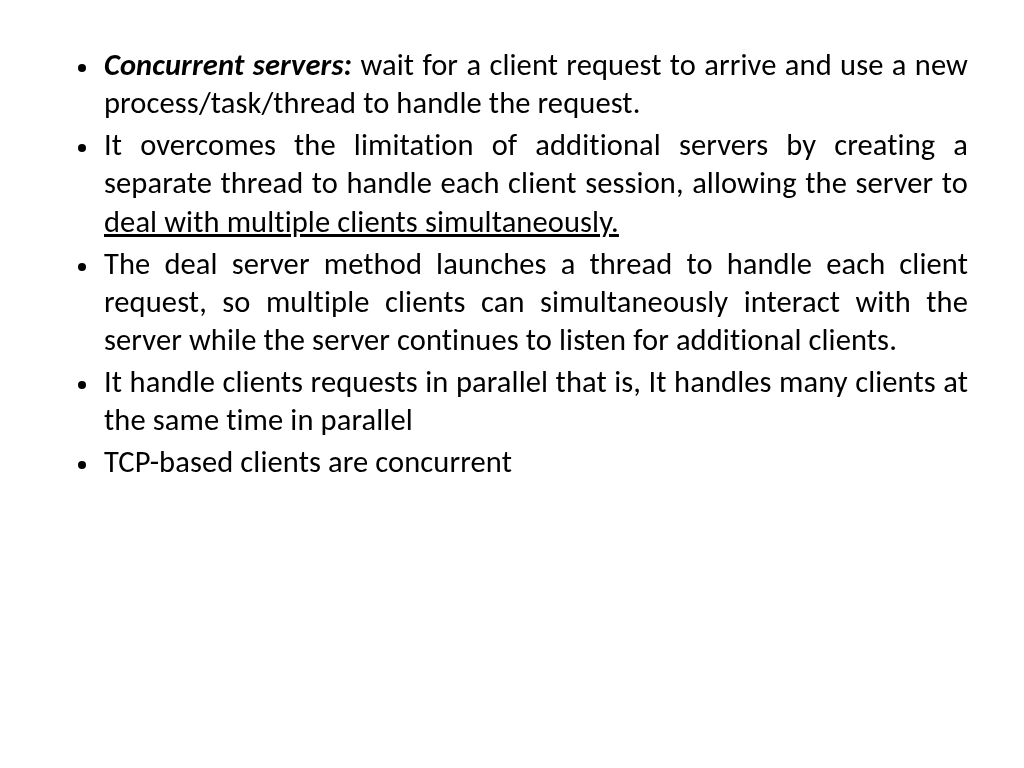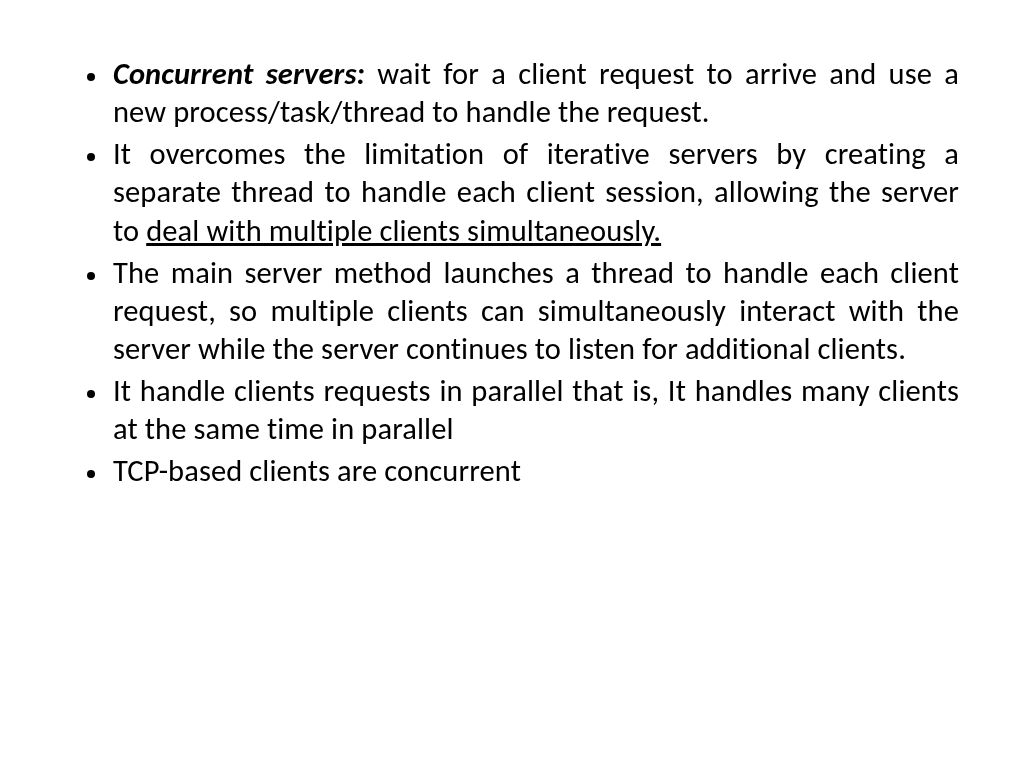--- a/index.html
+++ b/index.html
@@ -11,21 +11,21 @@
     font-family: Calibri, "Segoe UI", Arial, sans-serif;
     color: #000000;
   }
   .slide {
     box-sizing: border-box;
     width: 1024px;
     height: 768px;
     padding: 38px 48px 30px 48px;
   }
   ul.bullets {
-    margin: 17px;
+    margin: 8px;
     padding-left: 44px;
     list-style-type: disc;
   }
   ul.bullets > li {
     font-size: 30.5px;
     line-height: 1.25;
     text-align: justify;
     text-justify: inter-word;
     margin-bottom: 4px;
     padding-left: 4px;
@@ -49,25 +49,25 @@
 <body>
 
 <div class="slide">
   <ul class="bullets">
 
     <li class="last-line-left">
       <span class="bolditalic">Concurrent servers:</span><span> wait for a client request to arrive and use a new process/task/thread to handle the request.</span>
     </li>
 
     <li class="last-line-left">
-      <span>It overcomes the limitation of iterative servers by creating a separate thread to handle each client session, allowing the server to </span><span class="underline">deal with multiple clients simultaneously.</span>
+      <span>It overcomes the limitation of additional servers by creating a separate thread to handle each client session, allowing the server to </span><span class="underline">deal with multiple clients simultaneously.</span>
     </li>
 
     <li class="last-line-left">
-      <span>The main server method launches a thread to handle each client request, so multiple clients can simultaneously interact with the server while the server continues to listen  for additional clients.</span>
+      <span>The deal server method launches a thread to handle each client request, so multiple clients can simultaneously interact with the server while the server continues to listen  for additional clients.</span>
     </li>
 
     <li class="last-line-left">
       <span>It handle clients requests in parallel that is, It handles many clients at the same time in parallel</span>
     </li>
 
     <li class="last-line-left">
       <span>TCP-based clients are concurrent</span>
     </li>
 

